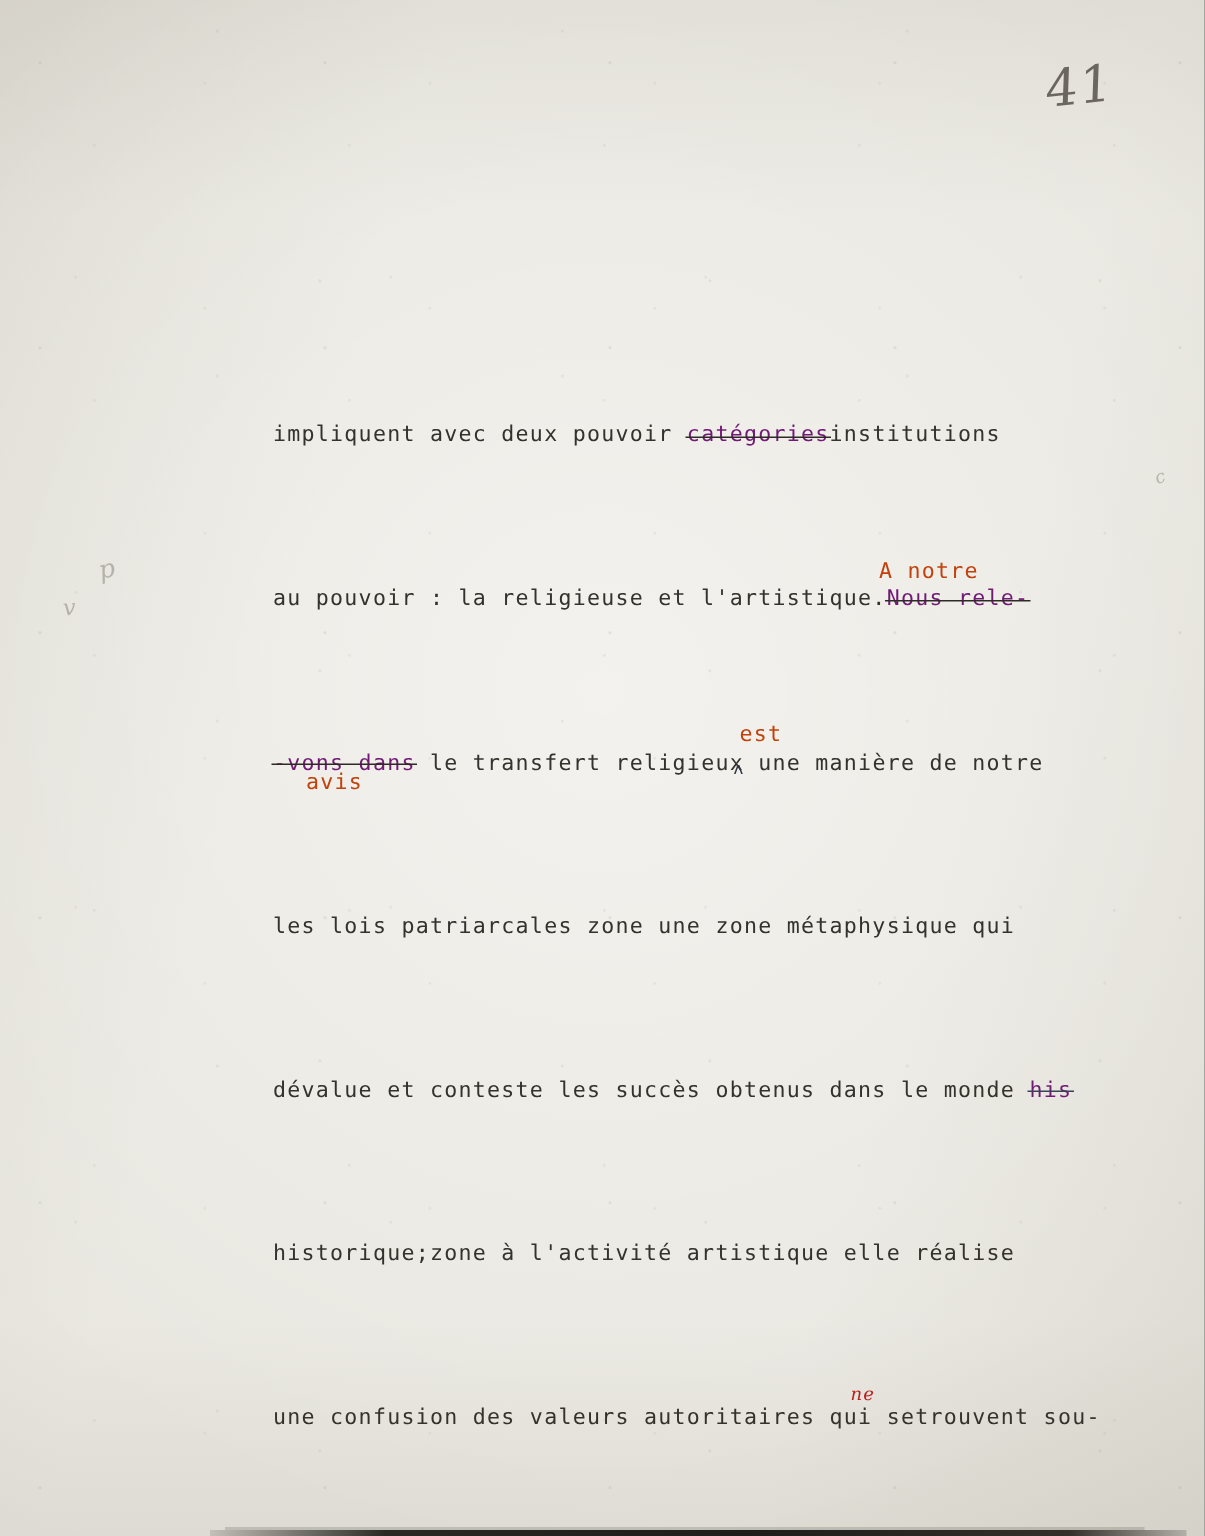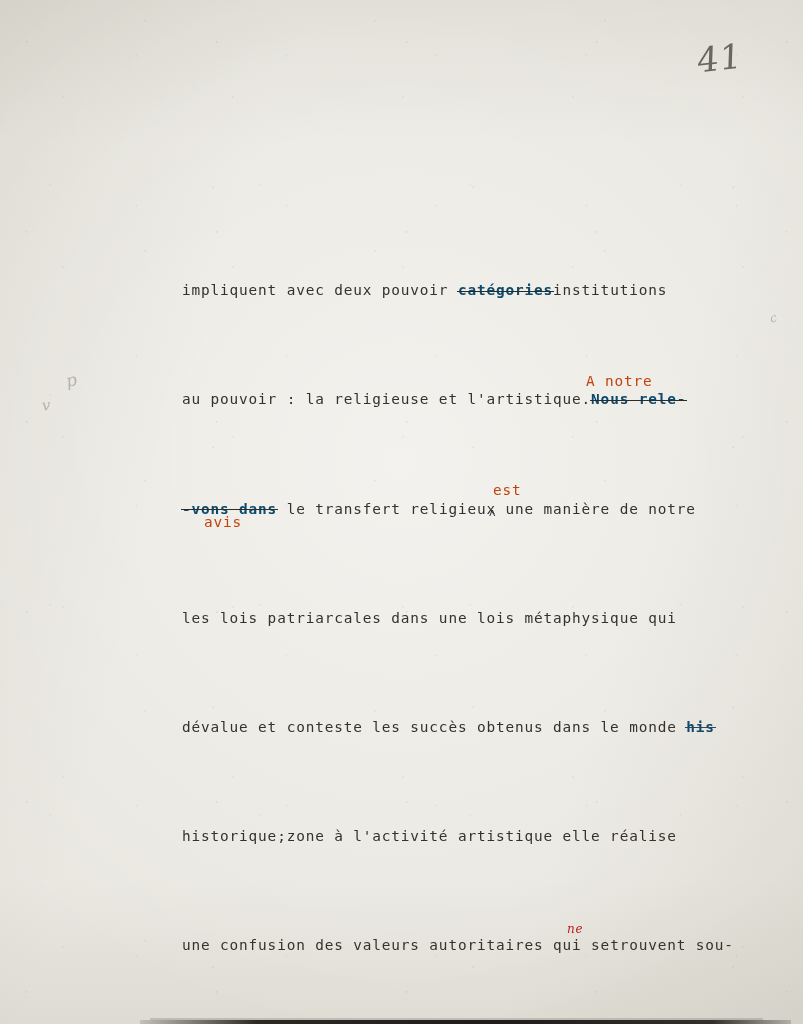--- a/index.html
+++ b/index.html
@@ -84,22 +84,21 @@
     white-space: pre;
   }
   .line {
     position: relative;
     height: 27.3px;
     white-space: pre;
   }
 
   .strike {
     position: relative;
-    color: #0c4a6e;
-    font-weight: bold;
+    color: #701a75;
   }
   .strike::after {
     content: "";
     position: absolute;
     left: -1px;
     right: -1px;
     top: 52%;
     height: 1.6px;
     background: #2e2b26;
   }
@@ -169,21 +168,21 @@
     <div class="line"><span>au pouvoir : la religieuse et l'artistique.</span><span class="strike">Nous rele-</span>
       <span class="ins-typed" style="left:404px; top:-12px;">A notre</span>
     </div>
 
     <div class="line"><span class="strike">-vons dans</span><span> le transfert religieux une manière de notre</span>
       <span class="ins-typed" style="left:22px; top:-13px;margin-top:32px;">avis</span>
       <span class="ins-typed" style="left:311px; top:-13px;">est</span>
       <span class="caret" style="left:307px; top:11px;">ʌ</span>
     </div>
 
-    <div class="line"><span>les lois patriarcales dans une lois métaphysique qui</span></div>
+    <div class="line"><span>les lois patriarcales zone une zone métaphysique qui</span></div>
 
     <div class="line"><span>dévalue et conteste les succès obtenus dans le monde </span><span class="strike strike-pen">his</span></div>
 
     <div class="line"><span>historique;zone à l'activité artistique elle réalise</span></div>
 
     <div class="line"><span>une confusion des valeurs autoritaires qui se</span><span>trouvent sou-</span>
       <span class="ins-hand" style="left:385px; top:-9px; font-size:12px;">ne</span>
     </div>
 
     

